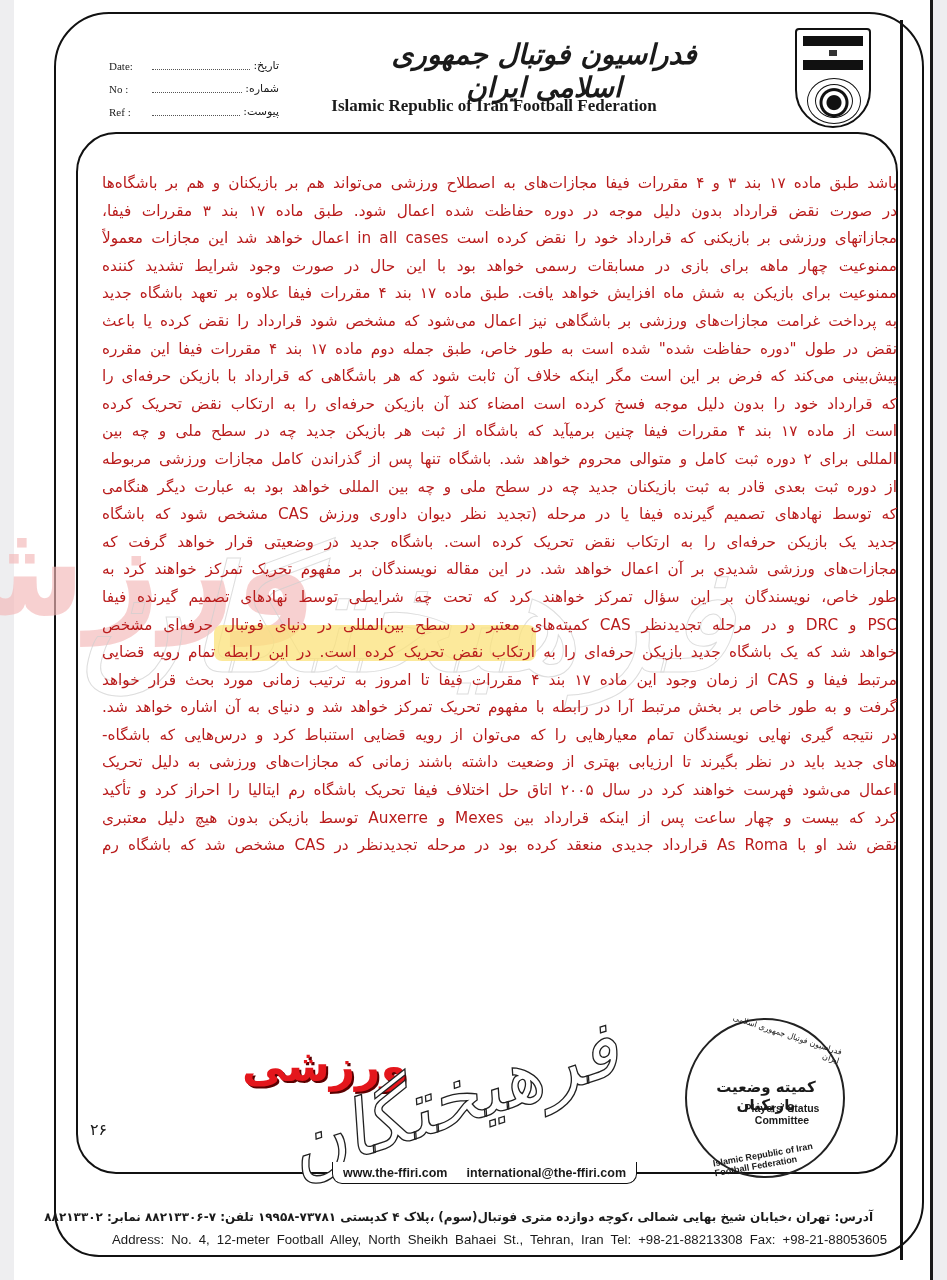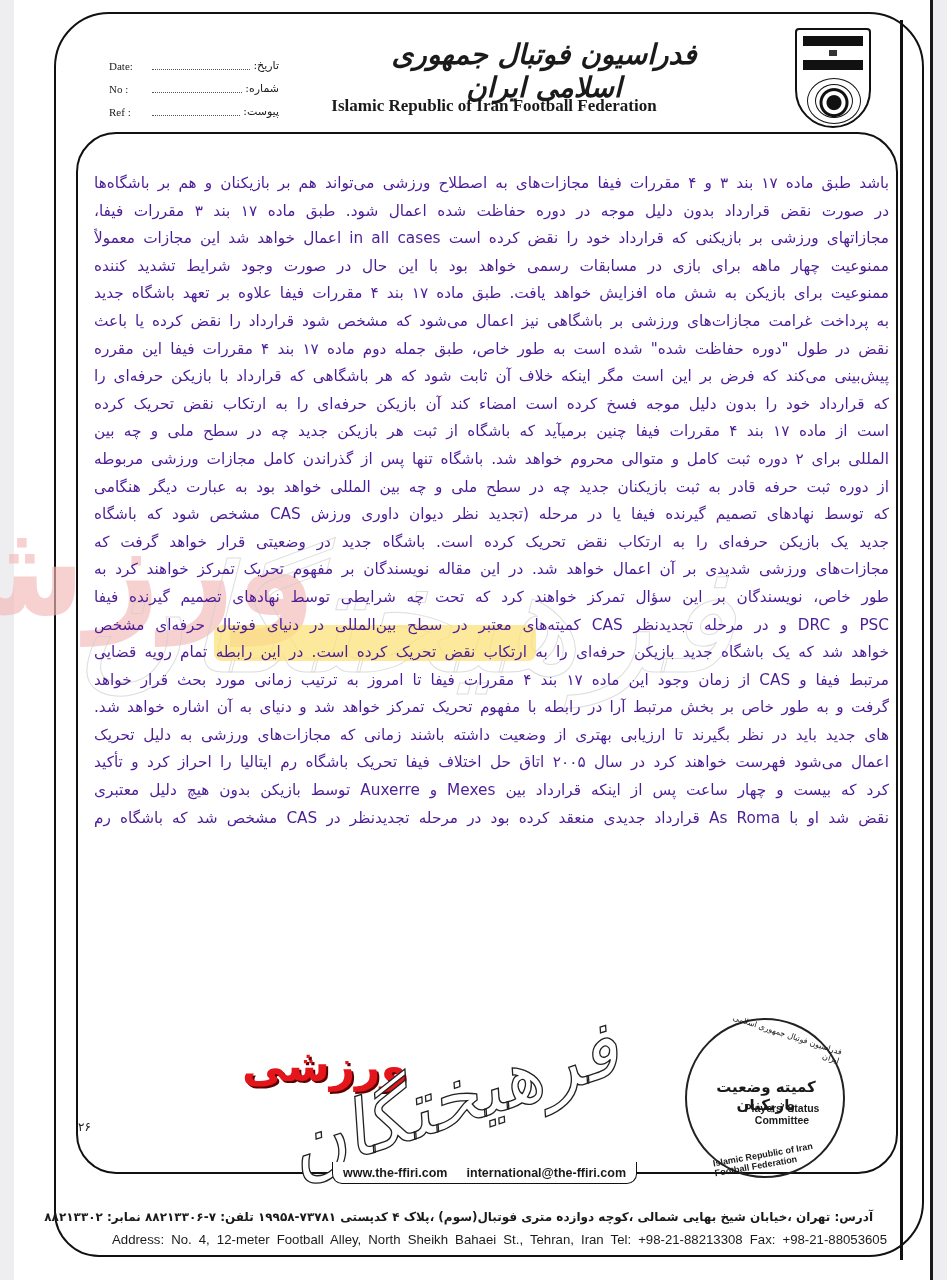--- a/index.html
+++ b/index.html
@@ -53,42 +53,42 @@
       position: absolute; left: 10px; top: 48px; width: 52px; height: 44px;
       border: 1.5px solid #111; border-radius: 50%;
     }
     .logo .ball {
       position: absolute; left: 18px; top: 54px; width: 36px; height: 32px;
       border-radius: 50%; background: radial-gradient(circle at 50% 55%, #111 0 7px, #fff 8px 11px, #111 12px 14px, #fff 15px);
       border: 1.5px solid #111;
     }
     
     .body-text {
-      position: absolute; left: 80px; top: 170px; width: 795px;
+      position: absolute; left: 88px; top: 170px; width: 795px;
       direction: rtl; text-align: justify; text-align-last: justify;
       font-family: "DejaVu Sans", sans-serif; font-size: 15.3px; line-height: 27.6px;
-      color: #4c1d95; z-index: 3;
+      color: #b91c1c; z-index: 3;
     }
     .body-text .line { display: block; white-space: nowrap; overflow: hidden; }
     .watermark-red {
       position: absolute; left: 72px; top: 495px; width: 230px; height: 150px; z-index: 1;
       color: #f4b8b8; font-size: 130px; font-weight: bold; line-height: 150px; opacity: 0.65;
       direction: rtl; font-family: "DejaVu Sans", sans-serif;
     }
     .watermark-outline {
       position: absolute; left: 300px; top: 470px; width: 420px; height: 300px; z-index: 1;
       color: transparent; -webkit-text-stroke: 1px #cfcfcf; font-size: 150px; line-height: 300px;
       direction: rtl; font-style: italic; font-family: "DejaVu Serif", serif; opacity: 0.7;
     }
     .highlight {
       position: absolute; left: 200px; top: 625px; width: 322px; height: 36px;
       background: #fbe27a; opacity: 0.75; border-radius: 8px; z-index: 2;
     }
     
-    .page-num { position: absolute; left: 64px; top: 1120px; font-size: 12px; direction: rtl; }
+    .page-num { position: absolute; left: 76px; top: 1120px; font-size: 16px; direction: rtl; }
     .logo-red {
       position: absolute; left: 228px; top: 1040px; font-size: 44px; font-weight: bold;
       color: #e4161c; direction: rtl; font-family: "DejaVu Sans", sans-serif;
       text-shadow: 2px 2px 0 #5a0000; letter-spacing: -2px;
     }
     .logo-outline {
       position: absolute; left: 290px; top: 1010px; width: 320px; height: 175px;
       font-family: "DejaVu Serif", serif; font-style: italic; font-size: 78px; line-height: 170px;
       color: #fff; -webkit-text-stroke: 1.3px #222; direction: rtl; text-align: center;
       transform: rotate(-18deg);
@@ -162,29 +162,30 @@
     <span class="line">در صورت نقض قرارداد بدون دلیل موجه در دوره حفاظت شده اعمال شود. طبق ماده ۱۷ بند ۳ مقررات فیفا،</span>
     <span class="line">مجازاتهای ورزشی بر بازیکنی که قرارداد خود را نقض کرده است in all cases اعمال خواهد شد این مجازات معمولاً</span>
     <span class="line">ممنوعیت چهار ماهه برای بازی در مسابقات رسمی خواهد بود با این حال در صورت وجود شرایط تشدید کننده</span>
     <span class="line">ممنوعیت برای بازیکن به شش ماه افزایش خواهد یافت. طبق ماده ۱۷ بند ۴ مقررات فیفا علاوه بر تعهد باشگاه جدید</span>
     <span class="line">به پرداخت غرامت مجازات‌های ورزشی بر باشگاهی نیز اعمال می‌شود که مشخص شود قرارداد را نقض کرده یا باعث</span>
     <span class="line">نقض در طول "دوره حفاظت شده" شده است به طور خاص، طبق جمله دوم ماده ۱۷ بند ۴ مقررات فیفا این مقرره</span>
     <span class="line">پیش‌بینی می‌کند که فرض بر این است مگر اینکه خلاف آن ثابت شود که هر باشگاهی که قرارداد با بازیکن حرفه‌ای را</span>
     <span class="line">که قرارداد خود را بدون دلیل موجه فسخ کرده است امضاء کند آن بازیکن حرفه‌ای را به ارتکاب نقض تحریک کرده</span>
     <span class="line">است از ماده ۱۷ بند ۴ مقررات فیفا چنین برمیآید که باشگاه از ثبت هر بازیکن جدید چه در سطح ملی و چه بین</span>
     <span class="line">المللی برای ۲ دوره ثبت کامل و متوالی محروم خواهد شد. باشگاه تنها پس از گذراندن کامل مجازات ورزشی مربوطه</span>
-    <span class="line">از دوره ثبت حرفه قادر به ثبت بازیکنان جدید چه در سطح ملی و چه بین المللی خواهد بود به عبارت دیگر هنگامی</span>
+    <span class="line">از دوره ثبت بعدی قادر به ثبت بازیکنان جدید چه در سطح ملی و چه بین المللی خواهد بود به عبارت دیگر هنگامی</span>
     <span class="line">که توسط نهادهای تصمیم گیرنده فیفا یا در مرحله (تجدید نظر دیوان داوری ورزش CAS مشخص شود که باشگاه</span>
     <span class="line">جدید یک بازیکن حرفه‌ای را به ارتکاب نقض تحریک کرده است. باشگاه جدید در وضعیتی قرار خواهد گرفت که</span>
     <span class="line">مجازات‌های ورزشی شدیدی بر آن اعمال خواهد شد. در این مقاله نویسندگان بر مفهوم تحریک تمرکز خواهند کرد به</span>
     <span class="line">طور خاص، نویسندگان بر این سؤال تمرکز خواهند کرد که تحت چه شرایطی توسط نهادهای تصمیم گیرنده فیفا</span>
     <span class="line">PSC و DRC و در مرحله تجدیدنظر CAS کمیته‌های معتبر در سطح بین‌المللی در دنیای فوتبال حرفه‌ای مشخص</span>
     <span class="line">خواهد شد که یک باشگاه جدید بازیکن حرفه‌ای را به ارتکاب نقض تحریک کرده است. در این رابطه تمام رویه قضایی</span>
     <span class="line">مرتبط فیفا و CAS از زمان وجود این ماده ۱۷ بند ۴ مقررات فیفا تا امروز به ترتیب زمانی مورد بحث قرار خواهد</span>
     <span class="line">گرفت و به طور خاص بر بخش مرتبط آرا در رابطه با مفهوم تحریک تمرکز خواهد شد و دنیای به آن اشاره خواهد شد.</span>
+    <span class="line">در نتیجه گیری نهایی نویسندگان تمام معیارهایی را که می‌توان از رویه قضایی استنباط کرد و درس‌هایی که باشگاه-</span>
     <span class="line">های جدید باید در نظر بگیرند تا ارزیابی بهتری از وضعیت داشته باشند زمانی که مجازات‌های ورزشی به دلیل تحریک</span>
     <span class="line">اعمال می‌شود فهرست خواهند کرد در سال ۲۰۰۵ اتاق حل اختلاف فیفا تحریک باشگاه رم ایتالیا را احراز کرد و تأکید</span>
     <span class="line">کرد که بیست و چهار ساعت پس از اینکه قرارداد بین Mexes و Auxerre توسط بازیکن بدون هیچ دلیل معتبری</span>
     <span class="line">نقض شد او با As Roma قرارداد جدیدی منعقد کرده بود در مرحله تجدیدنظر در CAS مشخص شد که باشگاه رم</span>
   </div>
 
   <div class="page-num">۲۶</div>
   <div class="logo-red">ورزشی</div>
   <div class="logo-outline">فرهیختگان</div>
 

